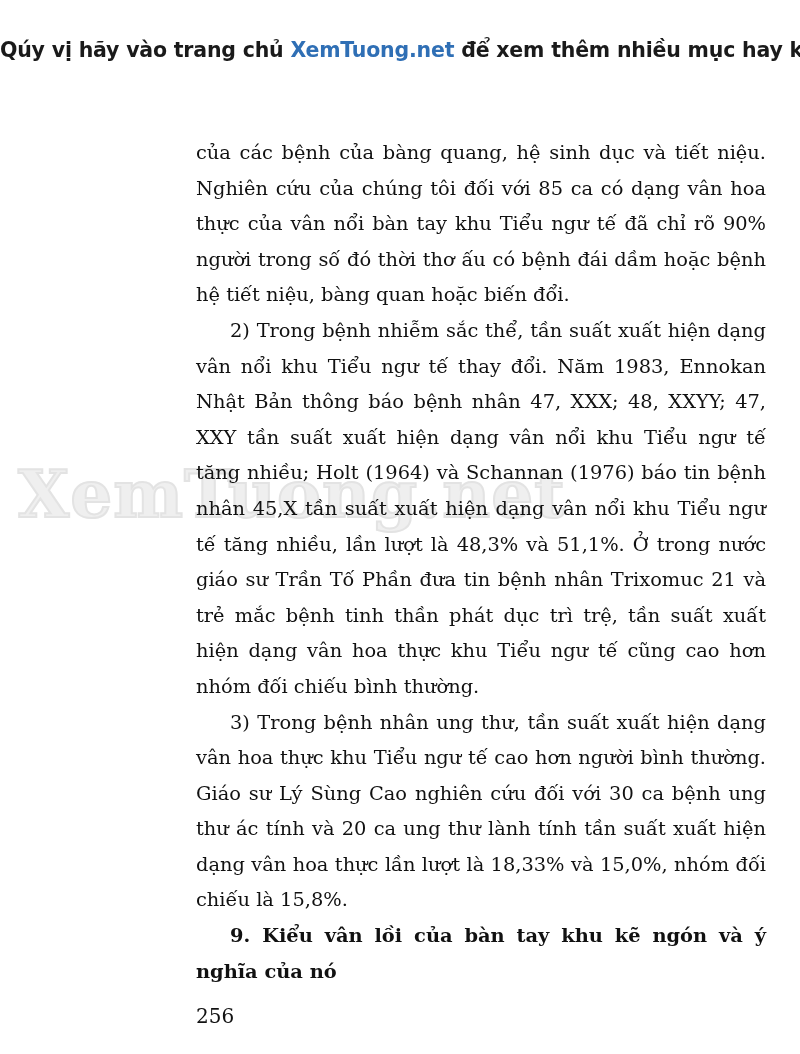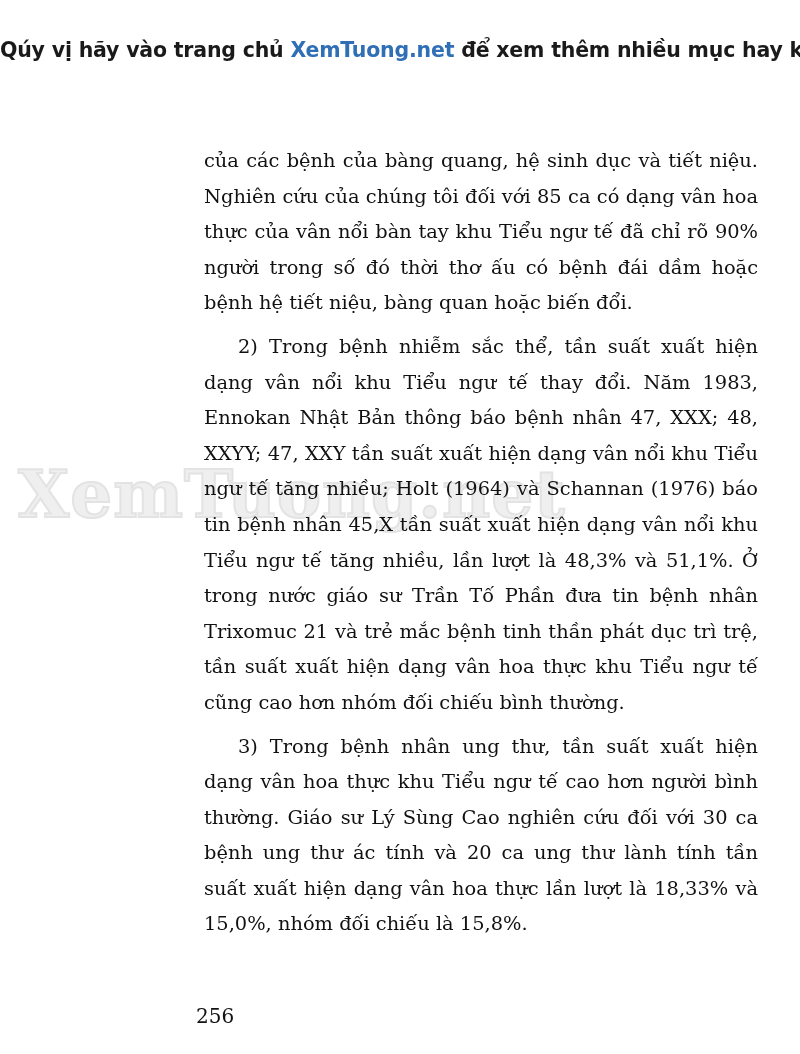--- a/index.html
+++ b/index.html
@@ -59,21 +59,21 @@
   }
 
   
   .content {
     position: absolute;
     top: 135px;
     left: 196px;
     width: 570px;
   }
   .content p {
-    margin: 8px;
+    margin: 0;
     font-family: "DejaVu Serif", serif;
     font-size: 19.4px;
     line-height: 35.6px;
     color: #111111;
     text-align: justify;
     text-justify: inter-word;
     -moz-text-align-last: left;
     text-align-last: left;
   }
   .content p.indent {
@@ -102,17 +102,18 @@
   <div class="header-banner">
     <span>Qúy vị hãy vào trang chủ </span><span class="accent">XemTuong.net</span><span> để xem thêm nhiều mục hay khác</span>
   </div>
 
   <div class="watermark">XemTuong.net</div>
 
   <div class="content">
     <p class="plain">của các bệnh của bàng quang, hệ sinh dục và tiết niệu. Nghiên cứu của chúng tôi đối với 85 ca có dạng vân hoa thực của vân nổi bàn tay khu Tiểu ngư tế đã chỉ rõ 90% người trong số đó thời thơ ấu có bệnh đái dầm hoặc bệnh hệ tiết niệu, bàng quan hoặc biến đổi.</p>
     <p class="indent">2) Trong bệnh nhiễm sắc thể, tần suất xuất hiện dạng vân nổi khu Tiểu ngư tế thay đổi. Năm 1983, Ennokan Nhật Bản thông báo bệnh nhân 47, XXX; 48, XXYY; 47, XXY tần suất xuất hiện dạng vân nổi khu Tiểu ngư tế tăng nhiều; Holt (1964) và Schannan (1976) báo tin bệnh nhân 45,X tần suất xuất hiện dạng vân nổi khu Tiểu ngư tế tăng nhiều, lần lượt là 48,3% và 51,1%. Ở trong nước giáo sư Trần Tố Phần đưa tin bệnh nhân Trixomuc 21 và trẻ mắc bệnh tinh thần phát dục trì trệ, tần suất xuất hiện dạng vân hoa thực khu Tiểu ngư tế cũng cao hơn nhóm đối chiếu bình thường.</p>
     <p class="indent">3) Trong bệnh nhân ung thư, tần suất xuất hiện dạng vân hoa thực khu Tiểu ngư tế cao hơn người bình thường. Giáo sư Lý Sùng Cao nghiên cứu đối với 30 ca bệnh ung thư ác tính và 20 ca ung thư lành tính tần suất xuất hiện dạng vân hoa thực lần lượt là 18,33% và 15,0%, nhóm đối chiếu là 15,8%.</p>
+    <p class="heading">9. Kiểu vân lồi của bàn tay khu kẽ ngón và ý nghĩa của nó</p>
   </div>
 
   <div class="page-number">256</div>
 
 </div>
 
 </body></html>

